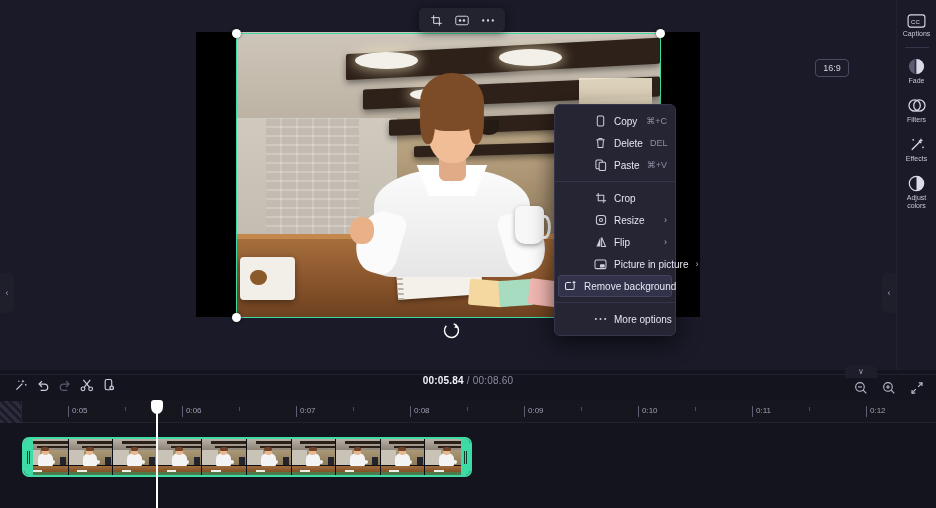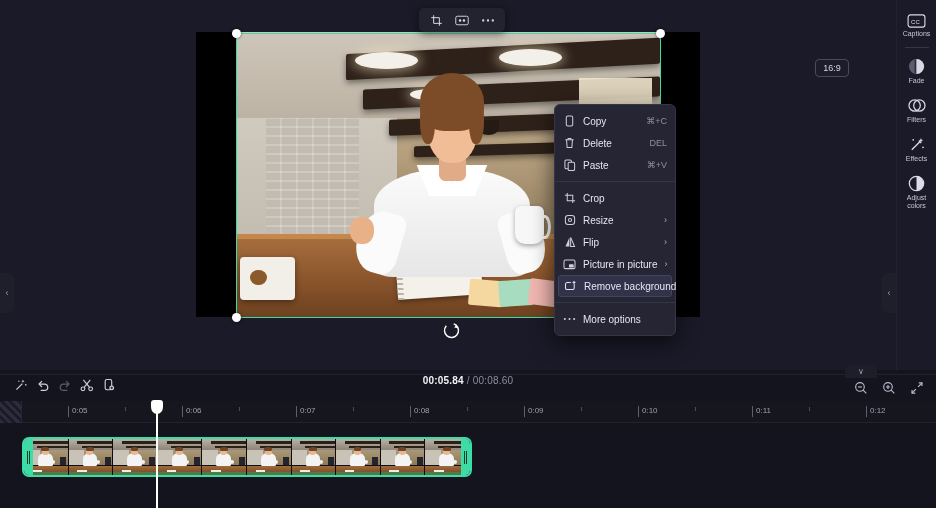--- a/index.html
+++ b/index.html
@@ -161,21 +161,21 @@
   .rail-label { font-size: 7px; color: #c6c6d6; line-height: 1.15; text-align: center; }
   .rail-sep { width: 24px; height: 1px; background: #34344a; margin: 3px 0 4px; }
 
   
   .ctx-menu {
     position: absolute; left: 554px; top: 104px; width: 122px;
     background: #252533; border: 1px solid #34344a; border-radius: 6px;
     padding: 5px 0; box-shadow: 0 6px 22px rgba(0,0,0,.62); z-index: 40;
   }
   .ctx-item { display: flex; align-items: center; height: 22px; padding: 0 8px;
-    gap: 7px; cursor: pointer; font-size: 10px; color: #e6e6f2; }
+    gap: 7px; cursor: pointer; font-size: 10px; color: #e6e6f2; margin-left: 31px; }
   .ctx-item.hovered { background: #32324a; border: 1px solid #43435c;
     border-radius: 3px; margin: 0 3px; padding: 0 5px; height: 22px; }
   .ctx-ico { width: 13px; height: 13px; flex: 0 0 13px; display: flex;
     align-items: center; justify-content: center; color: #cfcfe0; }
   .ctx-label { flex: 1; white-space: nowrap; }
   .ctx-short { font-size: 9px; color: #8f8fa6; }
   .ctx-arrow { font-size: 9px; color: #b4b4c8; }
   .ctx-sep { height: 1px; background: #35354a; margin: 5px 0; }
 
   

